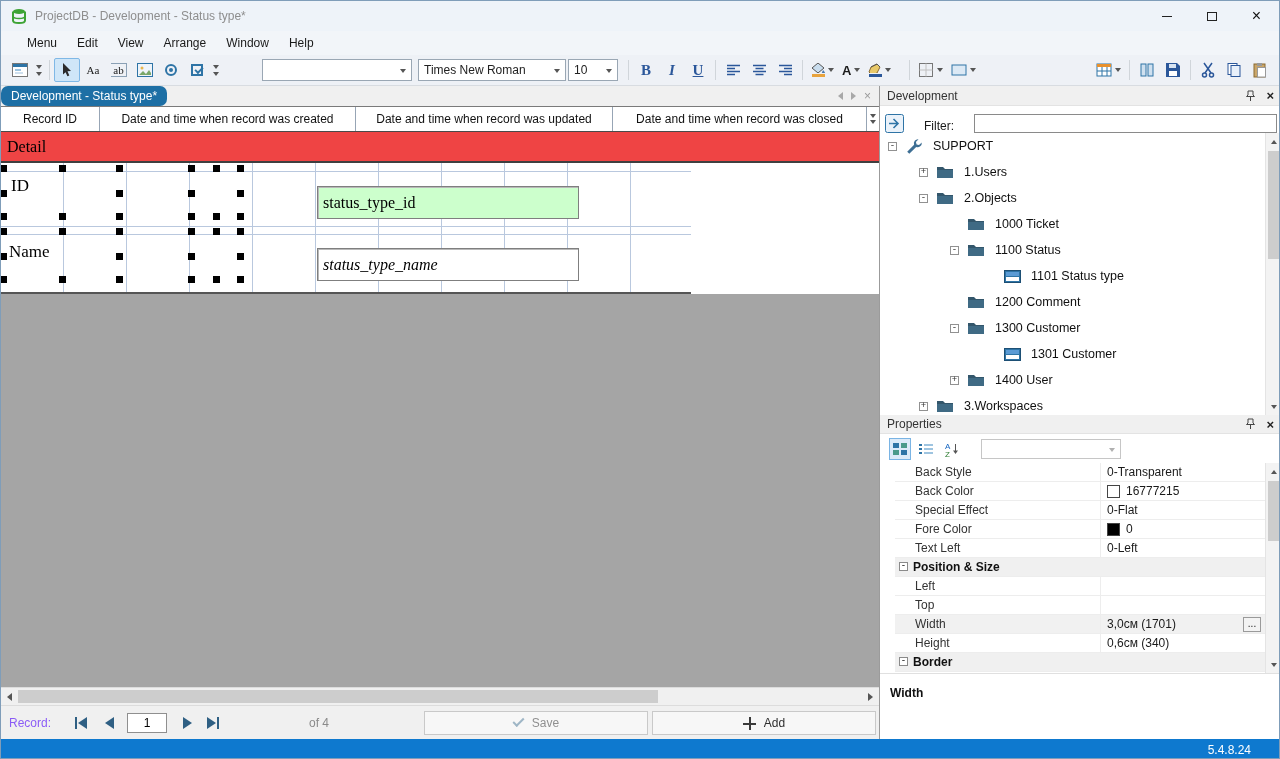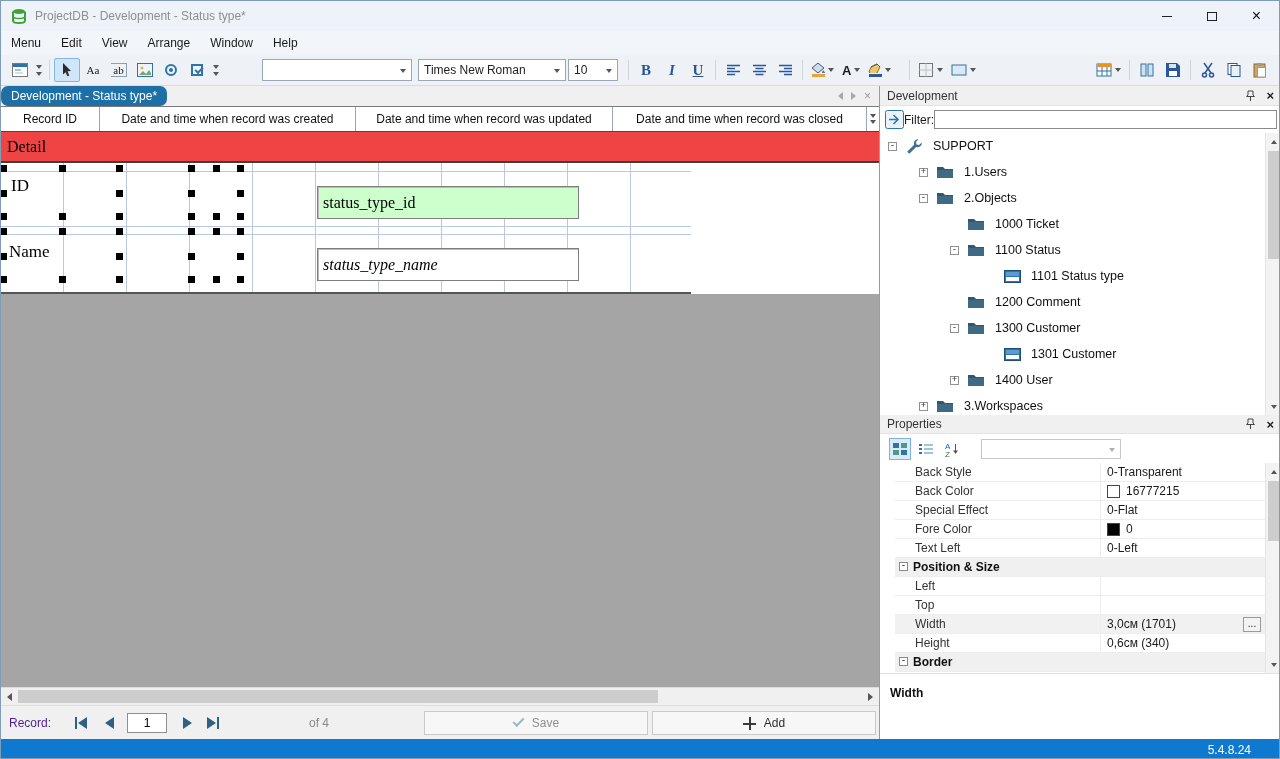--- a/index.html
+++ b/index.html
@@ -9,21 +9,21 @@
   
   .titlebar{height:30px;background:#eef3f9;display:flex;align-items:center;padding-left:10px;}
   .win-title{margin-left:8px;font-size:12px;color:#8e8e8e;}
   .win-controls{margin-left:auto;display:flex;height:30px;}
   .win-btn{width:45px;display:flex;align-items:center;justify-content:center;color:#111;}
   .min-glyph{width:10px;height:1px;background:#222;}
   .max-glyph{width:10px;height:9px;border:1px solid #222;}
   .close-glyph{font-size:16px;line-height:1;color:#111;}
 
   
-  .menubar{height:24px;background:#f2f5f9;display:flex;align-items:center;padding-left:0;}
+  .menubar{height:24px;background:#f2f5f9;display:flex;align-items:center;padding-left:16px;}
   .menu-item{padding:4px 10px;font-size:12px;color:#1a1a1a;}
 
   
   .toolbar{height:31px;background:#eef1f6;border-bottom:1px solid #d8dce1;display:flex;align-items:center;padding:0 6px;}
   .tbtn{height:24px;min-width:26px;padding:0 3px;display:flex;align-items:center;justify-content:center;border:1px solid transparent;border-radius:2px;flex:none;}
   .tbtn.selected{background:#cfe6f8;border-color:#7fb8e6;}
   .tsep{width:1px;height:20px;background:#d0d5da;margin:0 4px;flex:none;}
   .overflow{display:flex;flex-direction:column;align-items:center;justify-content:center;gap:3px;width:12px;height:24px;flex:none;}
   .tri-d{width:0;height:0;border-left:3px solid transparent;border-right:3px solid transparent;border-top:4px solid #555;}
   .tri-u{width:0;height:0;border-left:3px solid transparent;border-right:3px solid transparent;border-bottom:4px solid #555;}
@@ -84,42 +84,42 @@
   
   .hscroll{height:18px;background:#f0f0f0;position:relative;border-top:1px solid #dcdcdc;}
   .hs-btn{position:absolute;top:0;width:17px;height:17px;display:flex;align-items:center;justify-content:center;}
   .hs-left{left:0;} .hs-right{right:0;}
   .hs-tri-l{width:0;height:0;border-top:4px solid transparent;border-bottom:4px solid transparent;border-right:5px solid #555;}
   .hs-tri-r{width:0;height:0;border-top:4px solid transparent;border-bottom:4px solid transparent;border-left:5px solid #555;}
   .hs-thumb{position:absolute;left:17px;top:2px;width:640px;height:13px;background:#cdcdcd;}
 
   
   .recordbar{height:34px;background:#f0f0f0;position:relative;border-top:1px solid #dcdcdc;font-size:12px;}
-  .rec-label{position:absolute;left:8px;top:10px;color:#4c1d95;}
+  .rec-label{position:absolute;left:8px;top:10px;color:#8b5cf6;}
   .nav{position:absolute;top:7px;height:20px;display:flex;align-items:center;justify-content:center;gap:1px;width:24px;}
   .tri-nav-l{width:0;height:0;border-top:6px solid transparent;border-bottom:6px solid transparent;border-right:9px solid #2f5f83;}
   .tri-nav-r{width:0;height:0;border-top:6px solid transparent;border-bottom:6px solid transparent;border-left:9px solid #2f5f83;}
   .nav-bar{width:2px;height:12px;background:#2f5f83;}
   .rec-input{position:absolute;left:126px;top:7px;width:40px;height:20px;border:1px solid #8f8f8f;background:#fff;text-align:center;font-size:12px;font-family:"Liberation Sans",sans-serif;}
   .rec-of{position:absolute;left:308px;top:10px;color:#8a8a8a;}
   .action-btn{position:absolute;top:5px;width:224px;height:24px;background:#f7f7f7;border:1px solid #c9c9c9;display:flex;align-items:center;justify-content:center;gap:8px;font-size:12px;}
   .btn-save{left:423px;color:#8f8f8f;}
   .btn-add{left:651px;color:#2e2e2e;}
   .check{width:11px;height:6px;border-left:2px solid #9fb6c6;border-bottom:2px solid #9fb6c6;transform:rotate(-45deg);margin-top:-4px;}
   .plus{position:relative;width:13px;height:13px;}
   .plus::before{content:"";position:absolute;left:0;top:6px;width:13px;height:2px;background:#3a3a3a;}
   .plus::after{content:"";position:absolute;left:6px;top:0;width:2px;height:13px;background:#3a3a3a;}
 
   
   .panel-header{height:20px;background:#f0f0f0;display:flex;align-items:center;padding:0 7px;font-size:12px;color:#333;border-bottom:1px solid #e3e3e3;flex:none;}
   .ph-title{flex:1;}
   .ph-icons{display:flex;align-items:center;gap:10px;}
   .ph-close{font-size:13px;font-weight:bold;color:#222;line-height:1;}
 
-  .filter-row{height:27px;display:flex;align-items:center;padding:0 4px;gap:0;flex:none;}
+  .filter-row{height:27px;display:flex;align-items:flex-end;padding:0 4px;gap:20px;flex:none;}
   .filter-btn{width:20px;height:20px;display:flex;align-items:center;justify-content:center;flex:none;}
   .filter-label{font-size:12px;color:#1a1a1a;flex:none;}
   .filter-input{flex:1;height:19px;border:1px solid #8a8a8a;background:#fff;font-size:12px;padding:0 3px;min-width:0;font-family:"Liberation Sans",sans-serif;}
 
   .tree{height:282px;position:relative;overflow:hidden;flex:none;}
   .trow{height:26px;display:flex;align-items:center;}
   .lvl0{padding-left:8px;} .lvl1{padding-left:39px;} .lvl2{padding-left:70px;} .lvl3{padding-left:107px;}
   .exp{width:9px;height:9px;border:1px solid #919191;background:#fff;font-size:9px;line-height:7px;text-align:center;color:#333;flex:none;font-family:"Liberation Mono",monospace;}
   .exp.none{border:none;background:transparent;}
   .ticon{margin-left:8px;flex:none;display:flex;}

